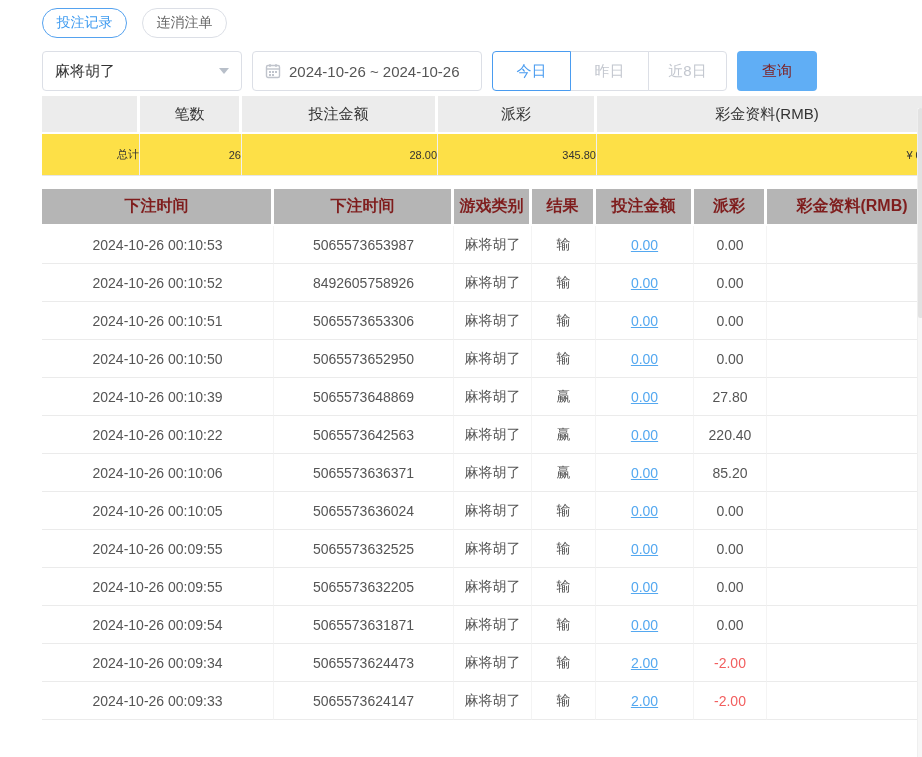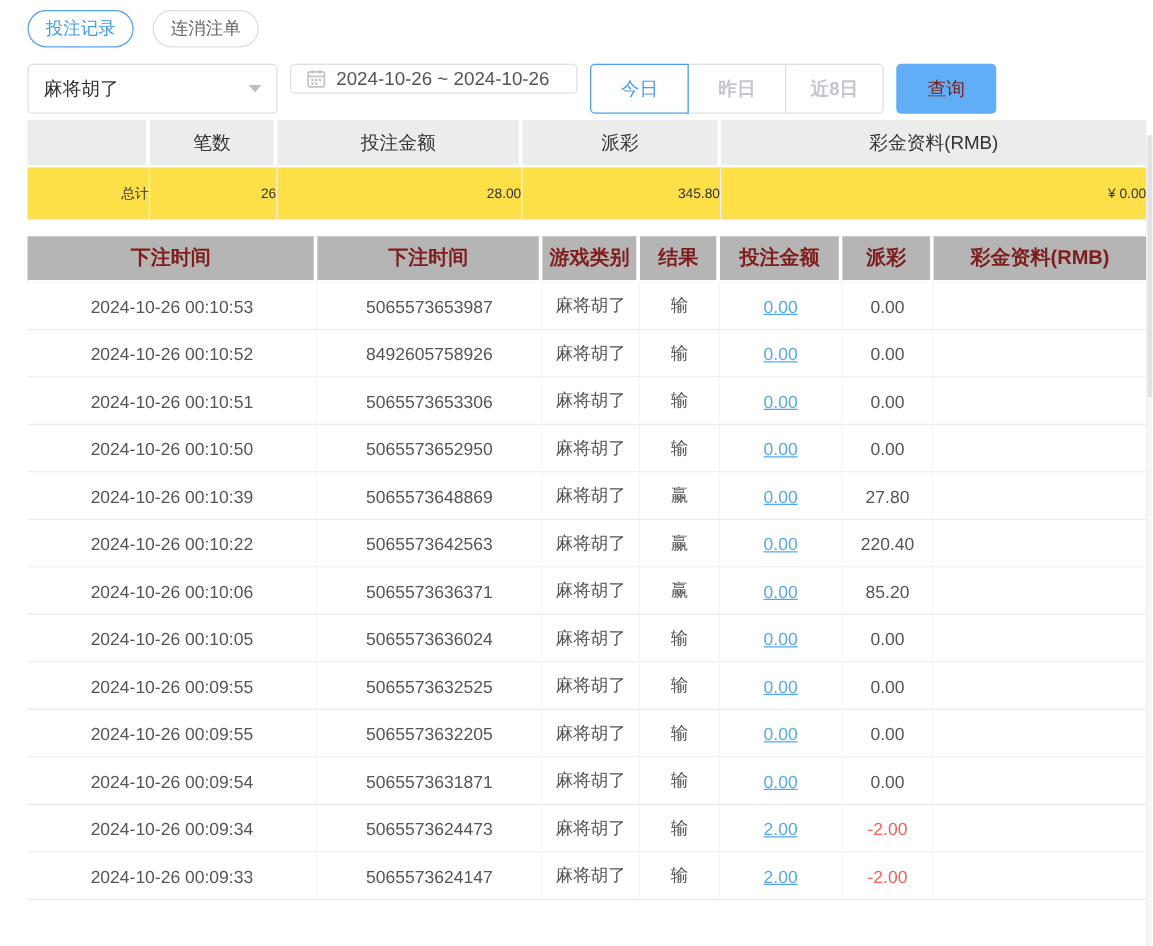--- a/index.html
+++ b/index.html
@@ -1,42 +1,42 @@
 <!DOCTYPE html>
 <html><head>
 <meta charset="utf-8">
 <style>
   * { margin:0; padding:0; box-sizing:border-box; }
   html,body { width:922px; height:757px; overflow:hidden; }
   body { font-family:"Liberation Sans","DejaVu Sans",sans-serif; background:#fff; }
-  .page { position:relative; width:922px; height:757px; overflow:hidden; background:#fff; }
+  .page { position:relative; width:922px; height:757px; overflow:hidden; background:#fff;padding-left:20px; }
 
   
   .tabs-row { display:flex; gap:15px; margin:8px 0 0 22px; }
   .pill-tab { width:85px; height:30px; border-radius:16px; background:#fff; font-size:14px;
               display:flex; align-items:center; justify-content:center; cursor:pointer; }
   .pill-tab.active { border:1px solid #55a2ef; color:#3d9af0; }
   .pill-tab.inactive { border:1px solid #dcdfe6; color:#666; }
 
   
   .filter-row { display:flex; margin:13px 0 0 22px; height:40px; }
   .select-box { width:200px; height:40px; border:1px solid #dcdfe6; border-radius:4px;
                 display:flex; align-items:center; padding:0 12px; font-size:15px; color:#333;
                 margin-right:10px; cursor:pointer; background:#fff; }
   .select-box .grow { flex:1; }
   .caret-down { width:0; height:0; border-left:5px solid transparent; border-right:5px solid transparent;
                 border-top:6px solid #b8bfc9; }
-  .date-box { width:230px; height:24px; border:1px solid #dcdfe6; border-radius:4px;
+  .date-box { width:230px; height:40px; border:1px solid #dcdfe6; border-radius:4px;
               display:flex; align-items:center; padding:0 12px; font-size:15px; color:#555;
               margin-right:10px; cursor:pointer; background:#fff; }
   .date-box svg { margin-right:8px; flex:none; }
   .quick-group { display:flex; margin-right:10px; }
   .quick-btn { width:79px; height:40px; background:#fff; border:1px solid #dcdfe6; font-size:15px;
                color:#c3c7cf; display:flex; align-items:center; justify-content:center; cursor:pointer; }
-  .quick-btn + .quick-btn { margin-left:-1px;font-weight:bold; }
+  .quick-btn + .quick-btn { margin-left:-1px; }
   .quick-btn:first-child { border-radius:4px 0 0 4px; }
   .quick-btn:last-child { border-radius:0 4px 4px 0; }
   .quick-btn.active { border:1px solid #4a9cf0; color:#4a9cf0; position:relative; z-index:2; }
   .search-btn { width:80px; height:40px; background:#60aef5; border:none; border-radius:4px;
                 color:#7f1d1d; font-size:15px; cursor:pointer; display:flex; align-items:center; justify-content:center; }
 
   
   table { border-collapse:separate; border-spacing:0; table-layout:fixed; margin-left:22px; }
   .summary-table { width:895px; margin-top:5px; }
   .summary-table th { height:38px; background:#ececec; color:#333; font-weight:normal; font-size:15px;

